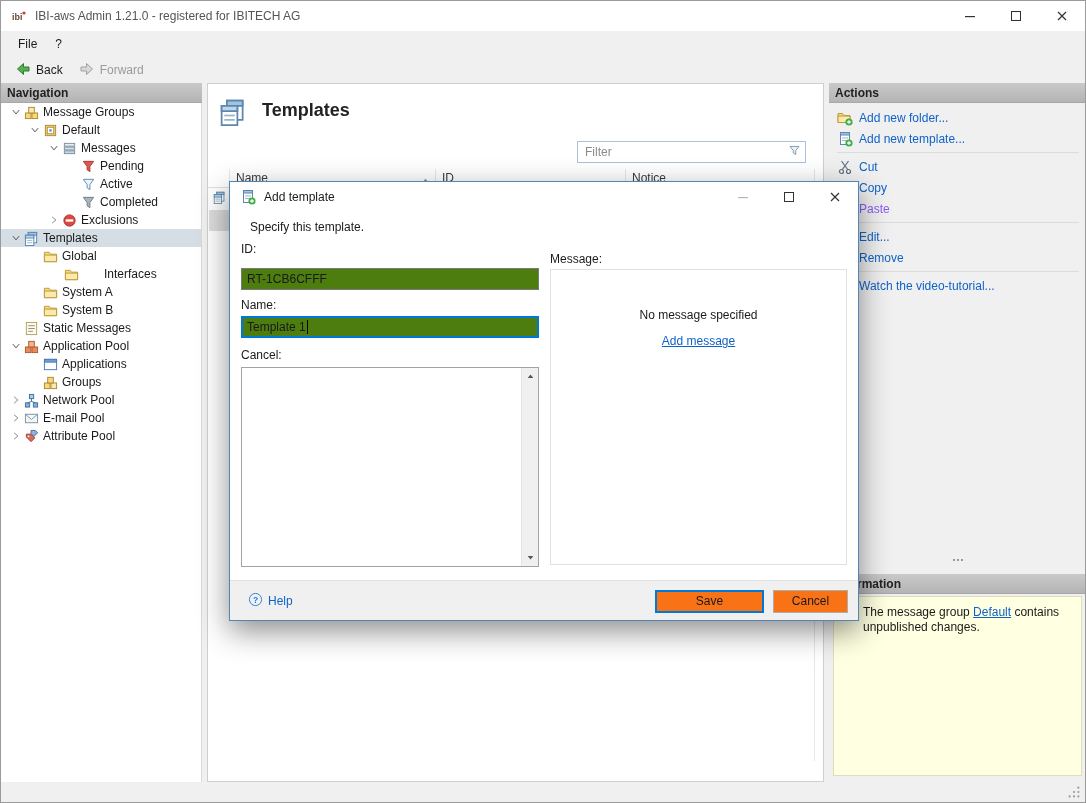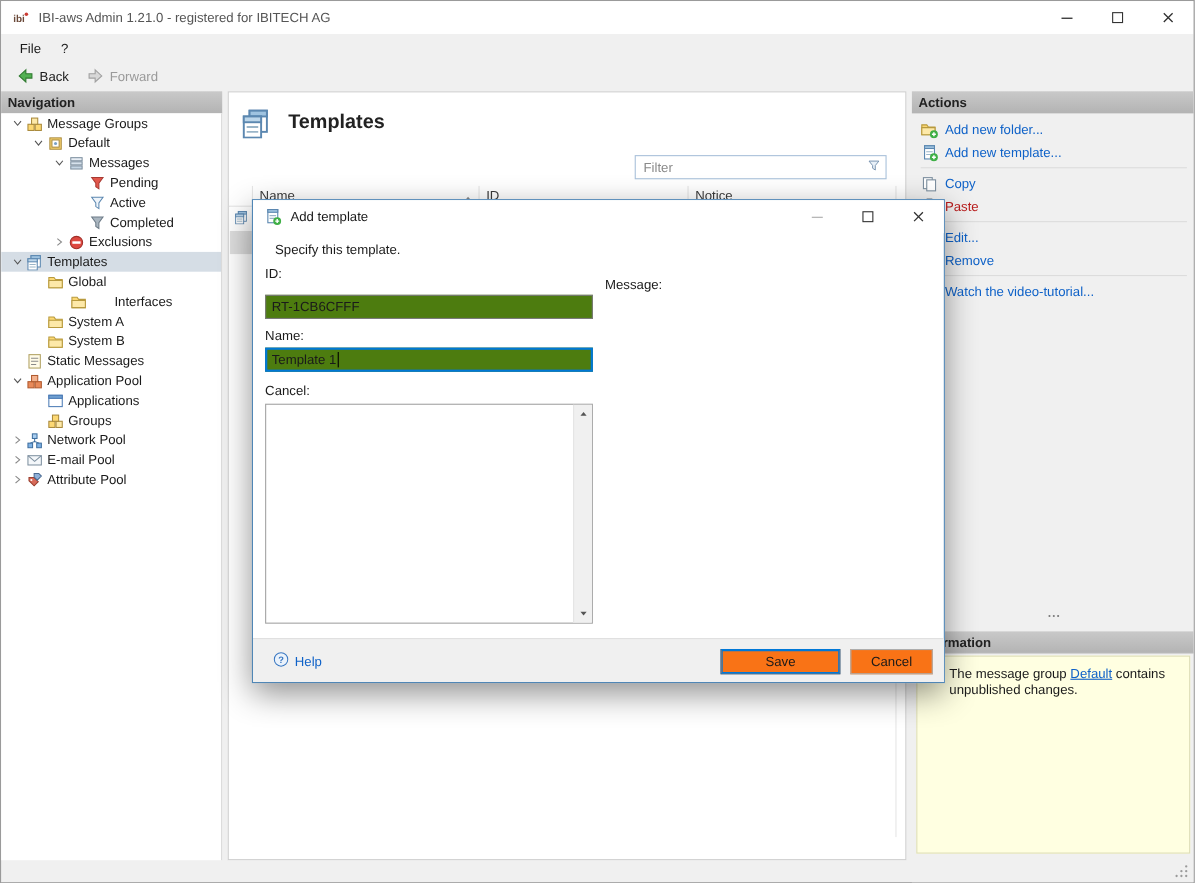--- a/index.html
+++ b/index.html
@@ -49,21 +49,21 @@
   .sort-arrow { position:absolute; right:5px; top:3px; }
   .v-line { position:absolute; left:606px; top:85px; width:1px; height:592px; background:#e6e6e6; }
   .row-stub { position:absolute; left:1px; width:21px; display:flex; align-items:center; justify-content:center; }
 
   
   .side-panel { position:absolute; left:828px; top:82px; width:258px; height:721px; background:#f0f0f0; }
   .actions-list { margin-top:4px; }
   .action-item { height:21px; display:flex; align-items:center; padding-left:8px; }
   .aicon { width:16px; height:16px; margin-right:6px; display:inline-flex; align-items:center; flex:0 0 16px; }
   .action-item.link .alabel { color:#0f62c8; }
-  .action-item.plain .alabel { color:#b91c1c; }
+  .action-item.plain .alabel { color:#8b5cf6; }
   .action-sep { height:1px; background:#dcdcdc; margin:3px 8px; }
   .splitter-dots { position:absolute; left:0; top:470px; width:100%; text-align:center; }
   .info-header { position:absolute; left:0; top:491px; width:100%; }
   .info-box { position:absolute; left:4px; top:513px; width:249px; height:180px; background:#ffffe1; border:1px solid #dedeb8; padding:8px; }
   .info-icon-holder { position:absolute; left:8px; top:6px; width:16px; height:16px; }
   .info-text { margin-left:21px; line-height:15px; }
   .link { color:#0f62c8; }
   .ulink { color:#0f62c8; text-decoration:underline; cursor:pointer; }
 
   
@@ -449,20 +449,30 @@
               <circle cx="12" cy="12" r="3.6" fill="#3faf46"></circle>
               <path d="M12 10.2 v3.6 M10.2 12 h3.6" stroke="#fff" stroke-width="1.3"></path>
             </svg>
           </span>
           <span class="alabel">Add new template...</span>
         </div>
         <div class="action-sep"></div>
         <div class="action-item link">
           <span class="aicon">
             <svg width="16" height="16" viewBox="0 0 16 16" xmlns="http://www.w3.org/2000/svg">
+              <path d="M4.5 2 L11 11 M11.5 2 L5 11" stroke="#607080" stroke-width="1.2" fill="none"></path>
+              <circle cx="4.5" cy="12.5" r="2" fill="none" stroke="#607080" stroke-width="1.2"></circle>
+              <circle cx="11.5" cy="12.5" r="2" fill="none" stroke="#607080" stroke-width="1.2"></circle>
+            </svg>
+          </span>
+          <span class="alabel">Cut</span>
+        </div>
+        <div class="action-item link">
+          <span class="aicon">
+            <svg width="16" height="16" viewBox="0 0 16 16" xmlns="http://www.w3.org/2000/svg">
               <rect x="2.5" y="2.5" width="8" height="10" fill="#fff" stroke="#7d8f9f"></rect>
               <rect x="5.5" y="4.5" width="8" height="10" fill="#fff" stroke="#7d8f9f"></rect>
             </svg>
           </span>
           <span class="alabel">Copy</span>
         </div>
         <div class="action-item plain">
           <span class="aicon">
             <svg width="16" height="16" viewBox="0 0 16 16" xmlns="http://www.w3.org/2000/svg">
               <rect x="2.5" y="2.5" width="11" height="12" fill="#d9c38a" stroke="#8f7a40"></rect>
@@ -580,20 +590,24 @@
           </div>
         <div class="scroll-btn scroll-down">
             <svg width="9" height="9" viewBox="0 0 16 16" xmlns="http://www.w3.org/2000/svg">
               <path d="M3 5.5 L8 11.5 L13 5.5 Z" fill="#555"></path>
             </svg>
           </div>
       </div>
     </div>
 
     <div class="fld-label" style="left:320px;top:70px;">Message:</div>
+    <div class="msg-panel">
+      <div class="msg-empty">No message specified</div>
+      <span class="msg-add ulink">Add message</span>
+    </div>
 
     <div class="dlg-footer">
       <div class="help">
         <span><svg width="15" height="15" viewBox="0 0 16 16" xmlns="http://www.w3.org/2000/svg">
               <circle cx="8" cy="8" r="6.5" fill="#eaf2fb" stroke="#3a78c2"></circle>
               <text x="8" y="11.5" text-anchor="middle" font-size="9" font-weight="bold" fill="#3a78c2">?</text>
             </svg></span>
         <span>Help</span>
       </div>
       <div class="btn" id="btn-save">Save</div>

